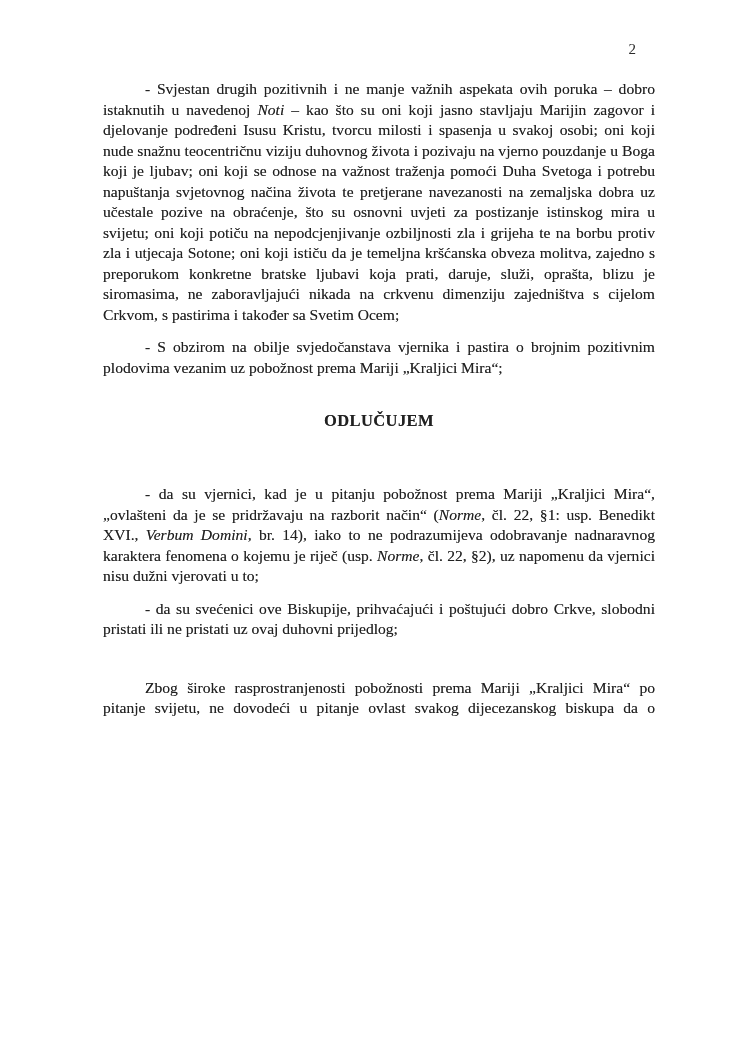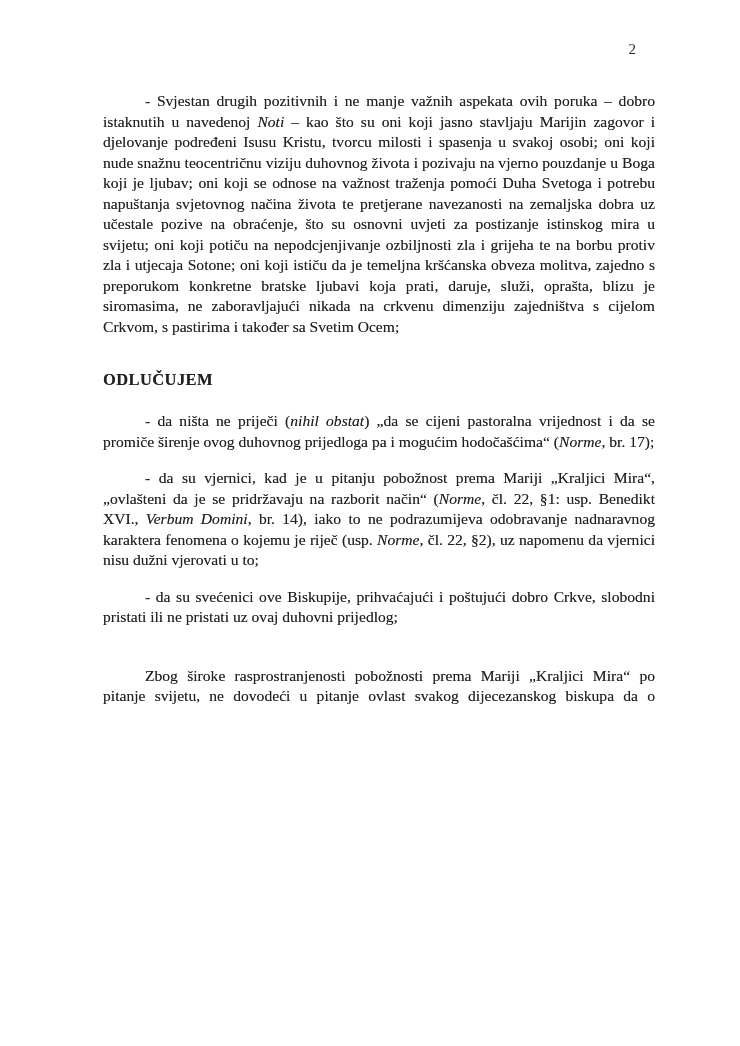--- a/index.html
+++ b/index.html
@@ -33,45 +33,46 @@
     position: absolute;
     left: 103px;
     top: 75px;
     width: 552px;
     font-size: 15.6px;
     line-height: 20.5px;
     text-align: justify;
     text-shadow: 0 0 0.5px rgba(50,50,50,0.55);
   }
   p.para {
-    margin: 16px 0 12px 0;
+    margin: 4px 0 12px 0;
     text-indent: 42px;
   }
   p.para.continued {
     margin-top: 38px;
     text-align-last: justify;
   }
   h2.heading {
-    margin: 32px 0 20px 0;
+    margin: 32px 0 52px 0;
     font-size: 16.5px;
     line-height: 22px;
     font-weight: bold;
+    text-align: center;
     letter-spacing: 0.4px;
     text-indent: 0;
   }
   .italic {
     font-style: italic;
   }
 </style>
 </head>
 <body>
 
 <main class="page">
   <div class="page-number">2</div>
   <section class="content">
       <p class="para"><span>- Svjestan drugih pozitivnih i ne manje važnih aspekata ovih poruka – dobro istaknutih u navedenoj </span><span class="italic">Noti</span><span> – kao što su oni koji jasno stavljaju Marijin zagovor i djelovanje podređeni Isusu Kristu, tvorcu milosti i spasenja u svakoj osobi; oni koji nude snažnu teocentričnu viziju duhovnog života i pozivaju na vjerno pouzdanje u Boga koji je ljubav; oni koji se odnose na važnost traženja pomoći Duha Svetoga i potrebu napuštanja svjetovnog načina života te pretjerane navezanosti na zemaljska dobra uz učestale pozive na obraćenje, što su osnovni uvjeti za postizanje istinskog mira u svijetu; oni koji potiču na nepodcjenjivanje ozbiljnosti zla i grijeha te na borbu protiv zla i utjecaja Sotone; oni koji ističu da je temeljna kršćanska obveza molitva, zajedno s preporukom konkretne bratske ljubavi koja prati, daruje, služi, oprašta, blizu je siromasima, ne zaboravljajući nikada na crkvenu dimenziju zajedništva s cijelom Crkvom, s pastirima i također sa Svetim Ocem;</span></p>
+      <p class="para"><span>- S obzirom na obilje svjedočanstava vjernika i pastira o brojnim pozitivnim plodovima vezanim uz pobožnost prema Mariji „Kraljici Mira“;</span></p>
       <h2 class="heading">ODLUČUJEM</h2>
-      <p class="para"><span>- da ništa ne priječi (</span><span class="italic">nihil obstat</span><span>) „da se cijeni pastoralna vrijednost i da se promiče širenje ovog duhovnog prijedloga pa i mogućim hodočašćima“ (</span><span class="italic">Norme</span><span>, br. 17);</span></p>
       <p class="para"><span>- da su vjernici, kad je u pitanju pobožnost prema Mariji „Kraljici Mira“, „ovlašteni da je se pridržavaju na razborit način“ (</span><span class="italic">Norme</span><span>, čl. 22, §1: usp. Benedikt XVI., </span><span class="italic">Verbum Domini</span><span>, br. 14), iako to ne podrazumijeva odobravanje nadnaravnog karaktera fenomena o kojemu je riječ (usp. </span><span class="italic">Norme</span><span>, čl. 22, §2), uz napomenu da vjernici nisu dužni vjerovati u to;</span></p>
       <p class="para"><span>- da su svećenici ove Biskupije, prihvaćajući i poštujući dobro Crkve, slobodni pristati ili ne pristati uz ovaj duhovni prijedlog;</span></p>
       <p class="para continued"><span>Zbog široke rasprostranjenosti pobožnosti prema Mariji „Kraljici Mira“ po pitanje svijetu, ne dovodeći u pitanje ovlast svakog dijecezanskog biskupa da o</span></p>
     </section>
 </main>
 
 </body></html>

